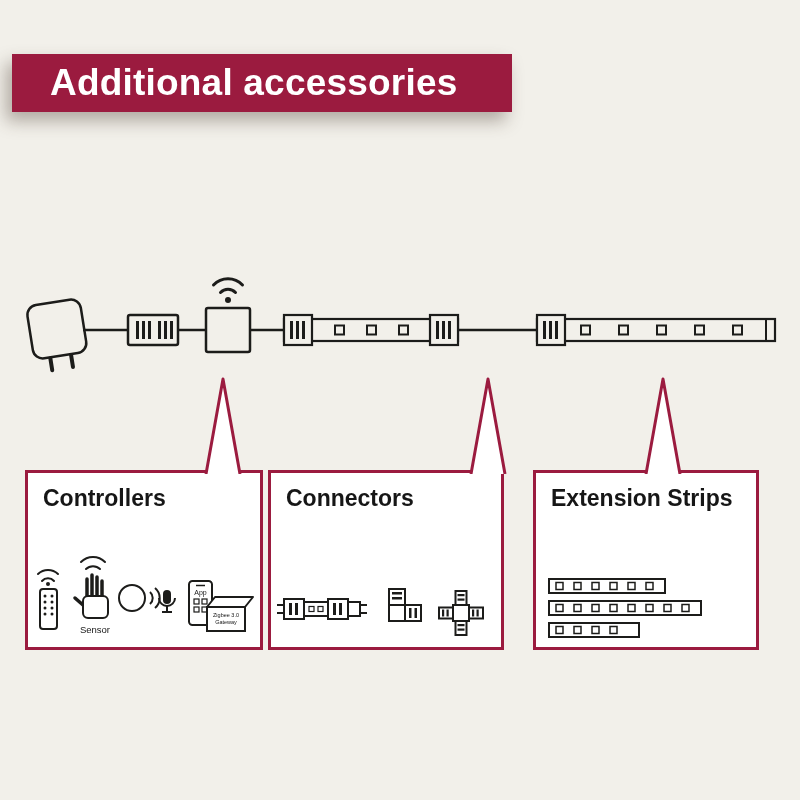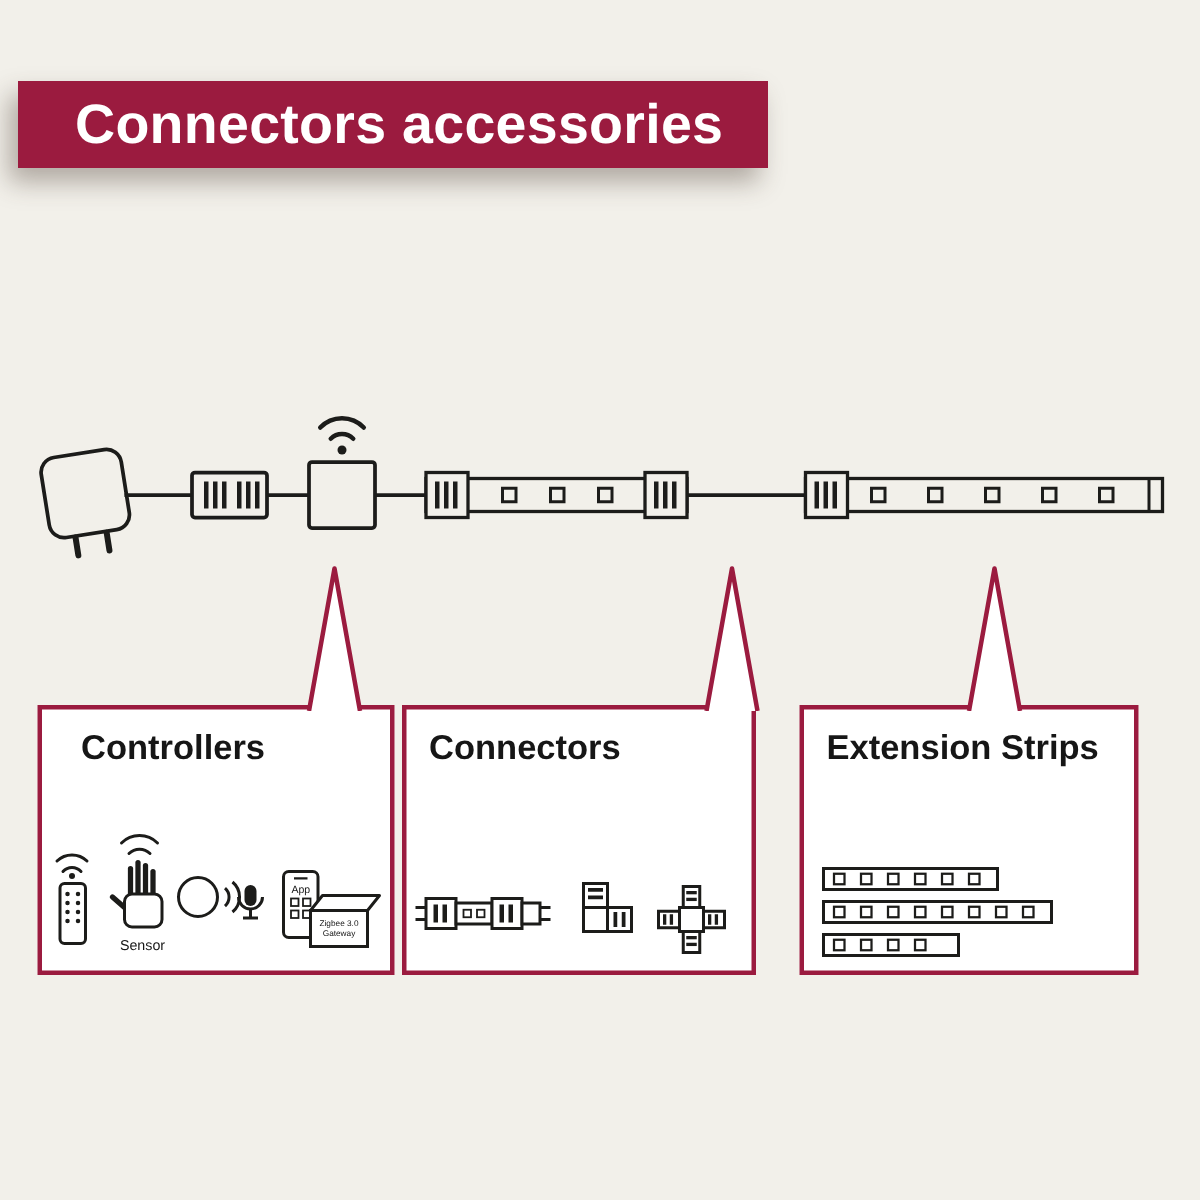--- a/index.html
+++ b/index.html
@@ -18,21 +18,21 @@
   .callout h2{margin:12px 0 0 15px;font-size:23px;color:#161616;font-weight:700;}
   .icons-svg{position:absolute;}
   svg text{font-family:"Liberation Sans",sans-serif;fill:#161616;}
 </style>
 </head>
 <body>
 
 <div class="page">
 
   <div class="banner">
-    <span class="banner-text">Connectors accessories</span>
+    <span class="banner-text">Additional accessories</span>
   </div>
 
   <svg class="diagram" width="800" height="135" viewBox="0 0 800 135" fill="none" stroke="#1c1c1a" stroke-width="2.5">
 
     <g transform="rotate(-9 57 80)">
       <rect x="30" y="52" width="54" height="54" rx="10"></rect>
       <line x1="46" y1="107" x2="46" y2="119" stroke-width="4" stroke-linecap="round"></line>
       <line x1="67" y1="107" x2="67" y2="119" stroke-width="4" stroke-linecap="round"></line>
     </g>
 
@@ -110,21 +110,21 @@
   <svg class="spike" style="left:203px;" viewBox="0 0 40 98">
     <path d="M3,98 L20,3 L37,98" fill="#ffffff" stroke="#9b1b3f" stroke-width="3" stroke-linejoin="round"></path>
   </svg>
   <svg class="spike" style="left:468px;" viewBox="0 0 40 98">
     <path d="M3,98 L20,3 L37,98" fill="#ffffff" stroke="#9b1b3f" stroke-width="3" stroke-linejoin="round"></path>
   </svg>
   <svg class="spike" style="left:643px;" viewBox="0 0 40 98">
     <path d="M3,98 L20,3 L37,98" fill="#ffffff" stroke="#9b1b3f" stroke-width="3" stroke-linejoin="round"></path>
   </svg>
 
-  <section class="callout" style="left:25px;width:238px;padding-left:11px;">
+  <section class="callout" style="left:25px;width:238px;">
     <h2>Controllers</h2>
     <svg class="icons-svg" style="left:1px;top:78px;" width="232" height="102" viewBox="0 0 232 102" fill="none" stroke="#1c1c1a" stroke-width="2">
 
       <g>
         <path d="M13,30 A8,8 0 0 1 25,30" stroke-linecap="round"></path>
         <path d="M9,23 A14.5,14.5 0 0 1 29,23" stroke-linecap="round"></path>
         <circle cx="19" cy="33" r="2" fill="#1c1c1a" stroke="none"></circle>
         <rect x="11" y="38" width="17" height="40" rx="3" fill="#ffffff"></rect>
         <g fill="#1c1c1a" stroke="none">
           <circle cx="16" cy="45" r="1.5"></circle>

